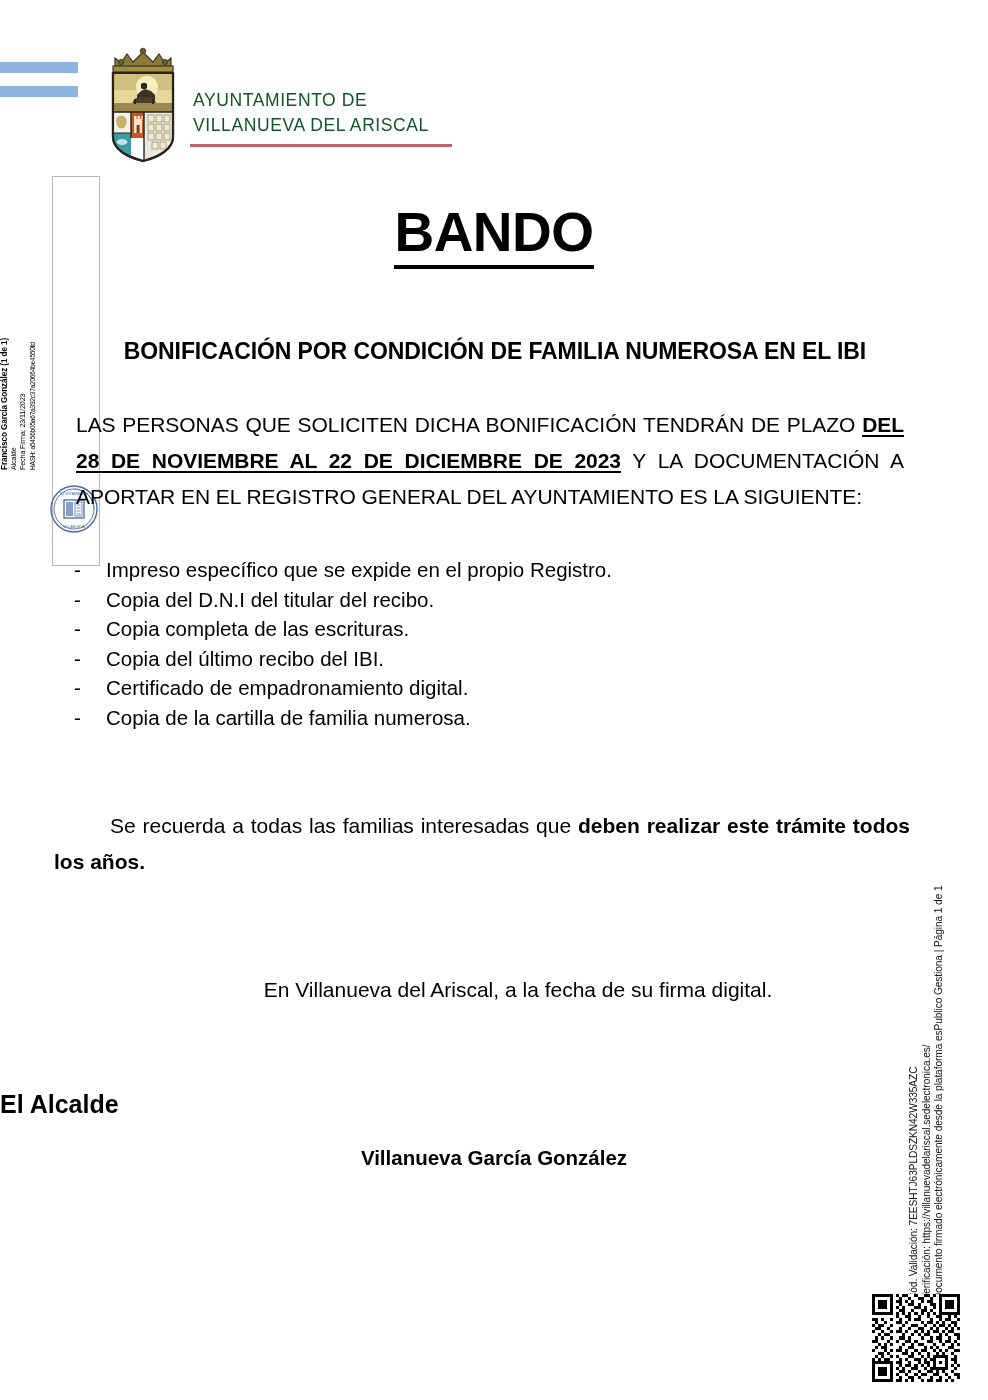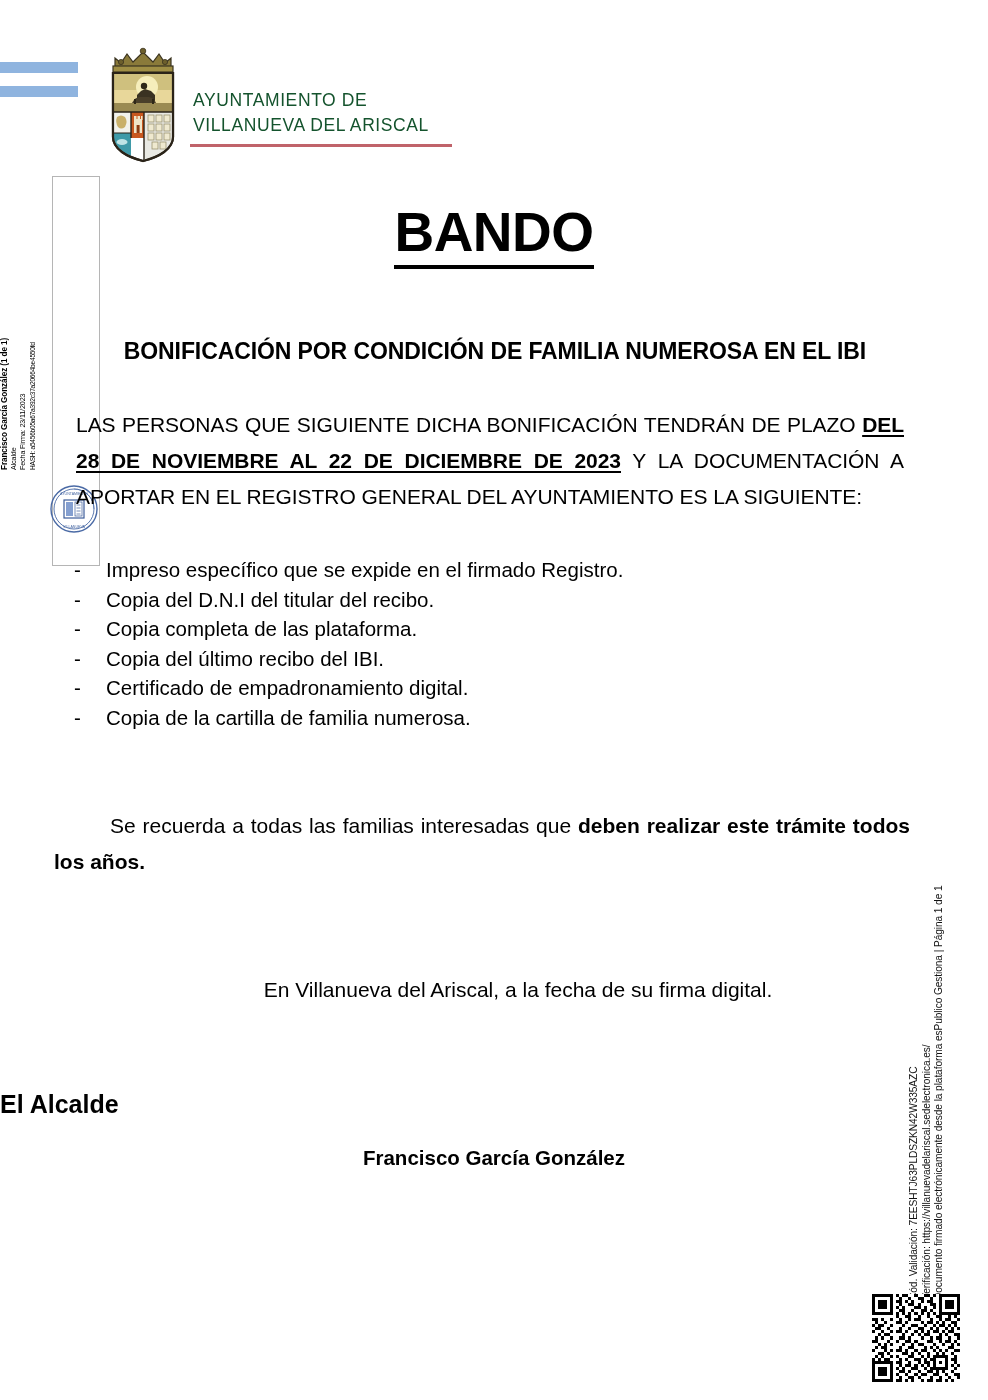--- a/index.html
+++ b/index.html
@@ -244,35 +244,35 @@
   </svg>
 </div>
 
 <div id="doc-title">
   <span>BANDO</span>
 </div>
 
 <div id="doc-subtitle">BONIFICACIÓN POR CONDICIÓN DE FAMILIA NUMEROSA EN EL IBI</div>
 
 <div id="intro-para">
-  <span>LAS PERSONAS QUE SIGUIENTE DICHA BONIFICACIÓN TENDRÁN DE PLAZO </span><span class="bu">DEL 28 DE NOVIEMBRE AL 22 DE DICIEMBRE DE 2023</span><span> Y LA DOCUMENTACIÓN A APORTAR EN EL REGISTRO GENERAL DEL AYUNTAMIENTO ES LA SIGUIENTE:</span>
+  <span>LAS PERSONAS QUE SOLICITEN DICHA BONIFICACIÓN TENDRÁN DE PLAZO </span><span class="bu">DEL 28 DE NOVIEMBRE AL 22 DE DICIEMBRE DE 2023</span><span> Y LA DOCUMENTACIÓN A APORTAR EN EL REGISTRO GENERAL DEL AYUNTAMIENTO ES LA SIGUIENTE:</span>
 </div>
 
 <div id="req-list">
   <div class="req-item">
     <span class="req-dash">-</span>
-    <span class="req-text">Impreso específico que se expide en el firmado Registro.</span>
+    <span class="req-text">Impreso específico que se expide en el propio Registro.</span>
   </div>
   <div class="req-item">
     <span class="req-dash">-</span>
     <span class="req-text">Copia del D.N.I del titular del recibo.</span>
   </div>
   <div class="req-item">
     <span class="req-dash">-</span>
-    <span class="req-text">Copia completa de las plataforma.</span>
+    <span class="req-text">Copia completa de las escrituras.</span>
   </div>
   <div class="req-item">
     <span class="req-dash">-</span>
     <span class="req-text">Copia del último recibo del IBI.</span>
   </div>
   <div class="req-item">
     <span class="req-dash">-</span>
     <span class="req-text">Certificado de empadronamiento digital.</span>
   </div>
   <div class="req-item">
@@ -281,21 +281,21 @@
   </div>
 </div>
 
 <div id="notice-para">
   <span class="lead"></span><span>Se recuerda a todas las familias interesadas que </span><span class="b">deben realizar este trámite todos los años.</span>
 </div>
 
 <div id="place-line">En Villanueva del Ariscal, a la fecha de su firma digital.</div>
 
 <div id="role-line">El Alcalde</div>
-<div id="signer-line">Francisco García González</div>
+<div id="signer-line">Villanueva García González</div>
 
 <div id="footer-vtext-wrap">
   <div id="footer-vtext">
     <div>Cód. Validación: 7EESHTJ63PLDSZKN42W335AZC</div>
     <div>Verificación: https://villanuevadelariscal.sedelectronica.es/</div>
     <div>Documento firmado electrónicamente desde la plataforma esPublico Gestiona | Página 1 de 1</div>
   </div>
 </div>
 
 <div id="qr">

